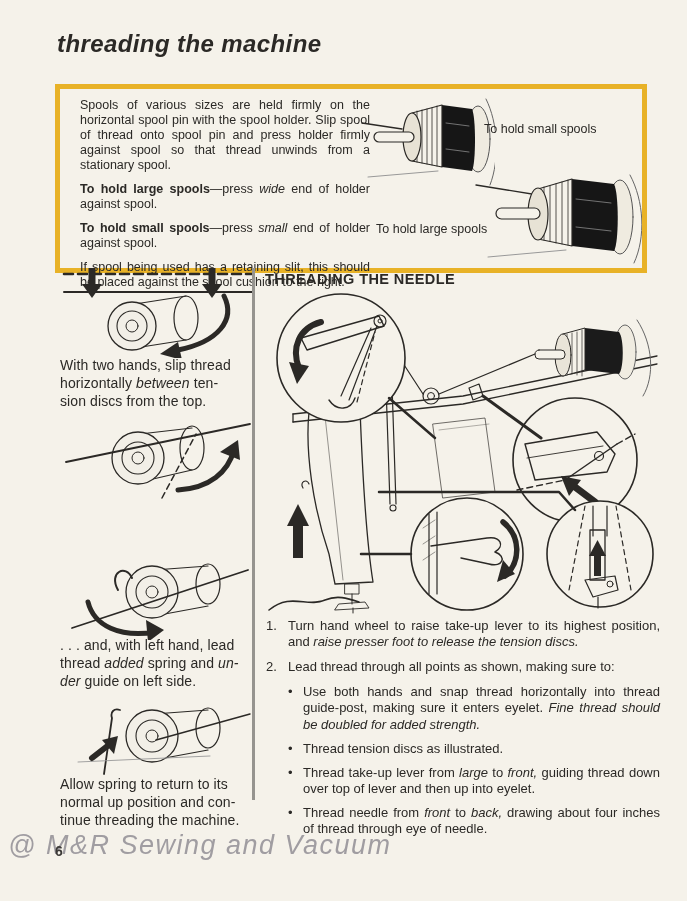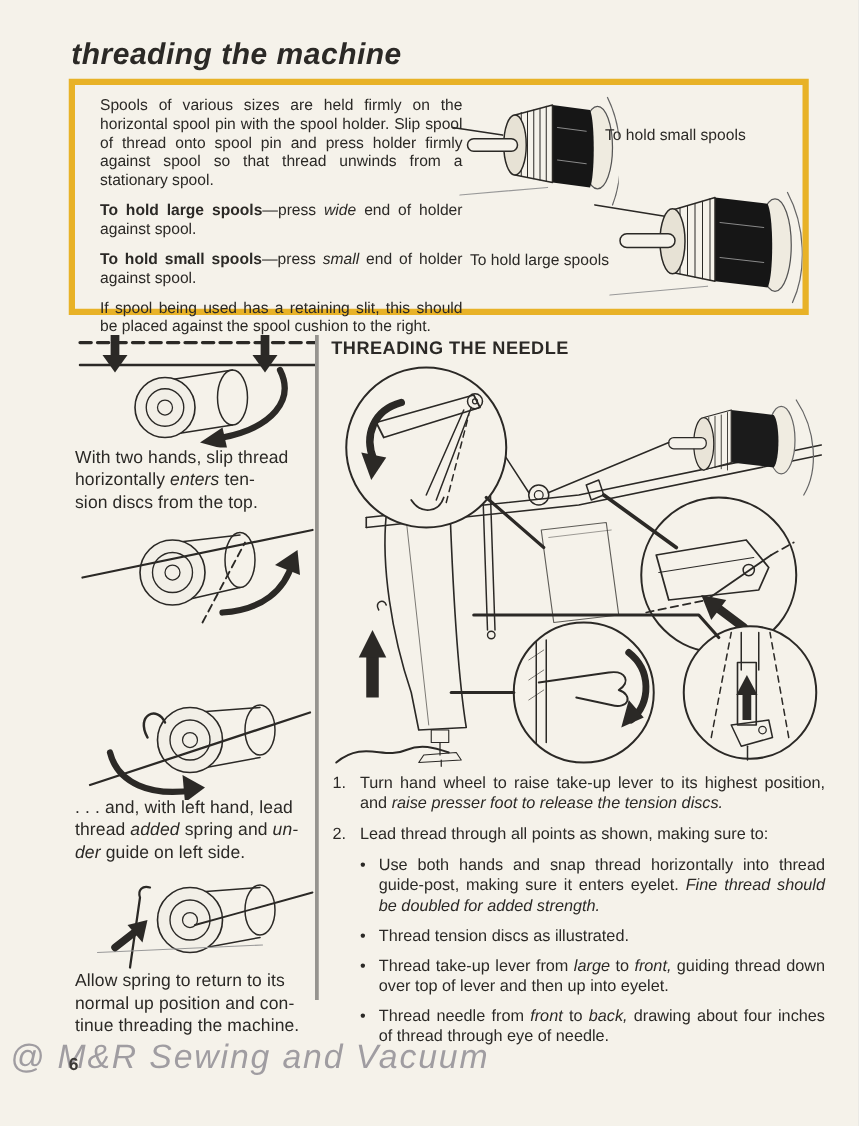--- a/index.html
+++ b/index.html
@@ -12,21 +12,21 @@
     background:var(--page_bg);color:var(--ink);
     font-family:"Liberation Sans",sans-serif;overflow:hidden;
   }
   .seg-i{font-style:italic}
   .seg-b{font-weight:bold}
   .title{
     position:absolute;left:57px;top:30px;font-size:24px;font-weight:bold;
     font-style:italic;letter-spacing:.4px;
   }
   .spool-box{
-    position:absolute;left:55px;top:63px;width:592px;height:189px;
+    position:absolute;left:55px;top:84px;width:592px;height:189px;
     border:5px solid var(--box_border);box-sizing:border-box;
   }
   .spool-text{
     position:absolute;left:20px;top:9px;width:290px;
     font-size:12.5px;line-height:1.2;text-align:justify;
   }
   .spool-text p{margin:0 0 9px 0;}
   .spool-label{position:absolute;font-size:12.5px;white-space:nowrap;}
   .lbl-small{left:424px;top:33px;}
   .lbl-large{left:316px;top:133px;}
@@ -120,21 +120,21 @@
     <polygon points="142,16 162,16 152,30" fill="#2b2926" stroke="none"></polygon>
     <path d="M75 36 L126 28 M75 80 L126 72" stroke-width="1.2"></path>
     <ellipse cx="126" cy="50" rx="12" ry="22" stroke-width="1.2"></ellipse>
     <circle cx="72" cy="58" r="24" fill="#f2efe7" stroke-width="1.3"></circle>
     <circle cx="72" cy="58" r="15" stroke-width="1.1"></circle>
     <circle cx="72" cy="58" r="6" stroke-width="1"></circle>
     <path d="M164 28 C176 52 158 74 118 82" stroke-width="5"></path>
     <polygon points="100,86 118,74 122,92" fill="#2b2926" stroke="none"></polygon>
   </svg>
   <div class="cap" style="top:357px"><span>With two hands, slip thread
-horizontally </span><span class="seg-i">enters</span><span> ten-
+horizontally </span><span class="seg-i">between</span><span> ten-
 sion discs from the top.</span></div>
 
   <svg class="ill" style="left:60px;top:410px" width="196" height="90" viewBox="0 0 196 90" stroke-linecap="round" stroke-linejoin="round" fill="none" stroke="#2b2926">
     <path d="M80 24 L132 18 M80 72 L132 60" stroke-width="1.2"></path>
     <ellipse cx="132" cy="38" rx="12" ry="22" stroke-width="1.2"></ellipse>
     <circle cx="78" cy="48" r="26" fill="#f2efe7" stroke-width="1.3"></circle>
     <circle cx="78" cy="48" r="16" stroke-width="1.1"></circle>
     <circle cx="78" cy="48" r="6" stroke-width="1"></circle>
     <path d="M6 52 L190 14" stroke-width="1.8"></path>
     <path d="M102 88 L136 24" stroke-width="1.5" stroke-dasharray="6 4"></path>

